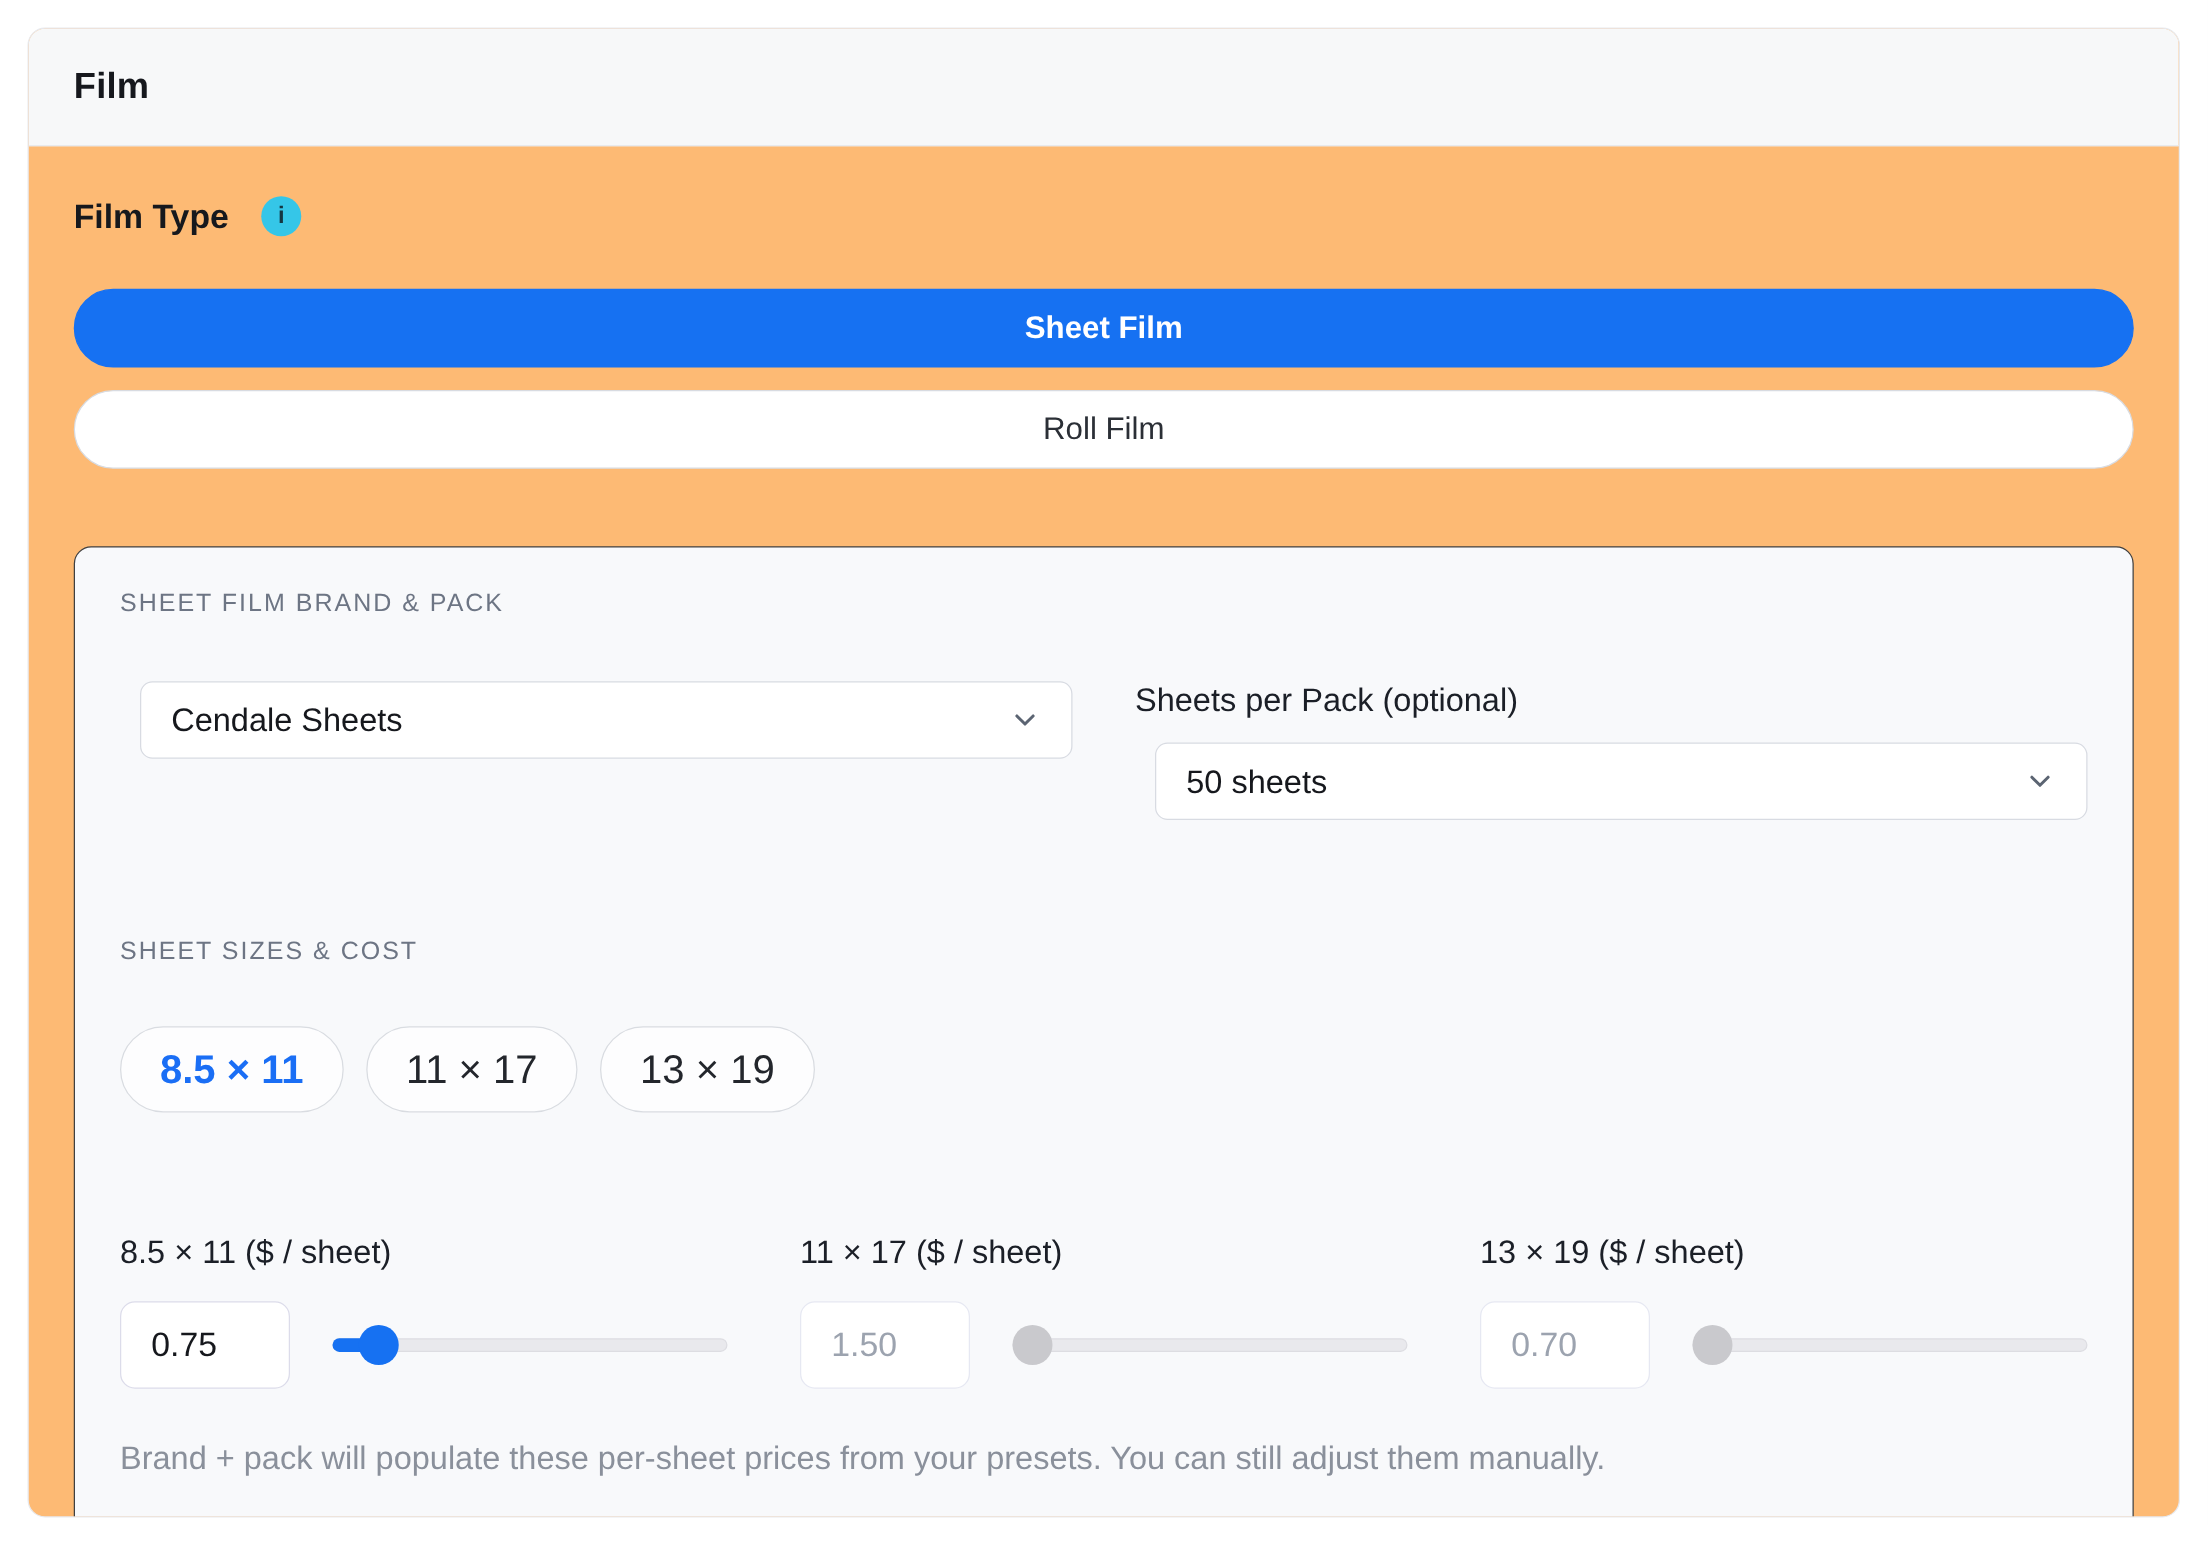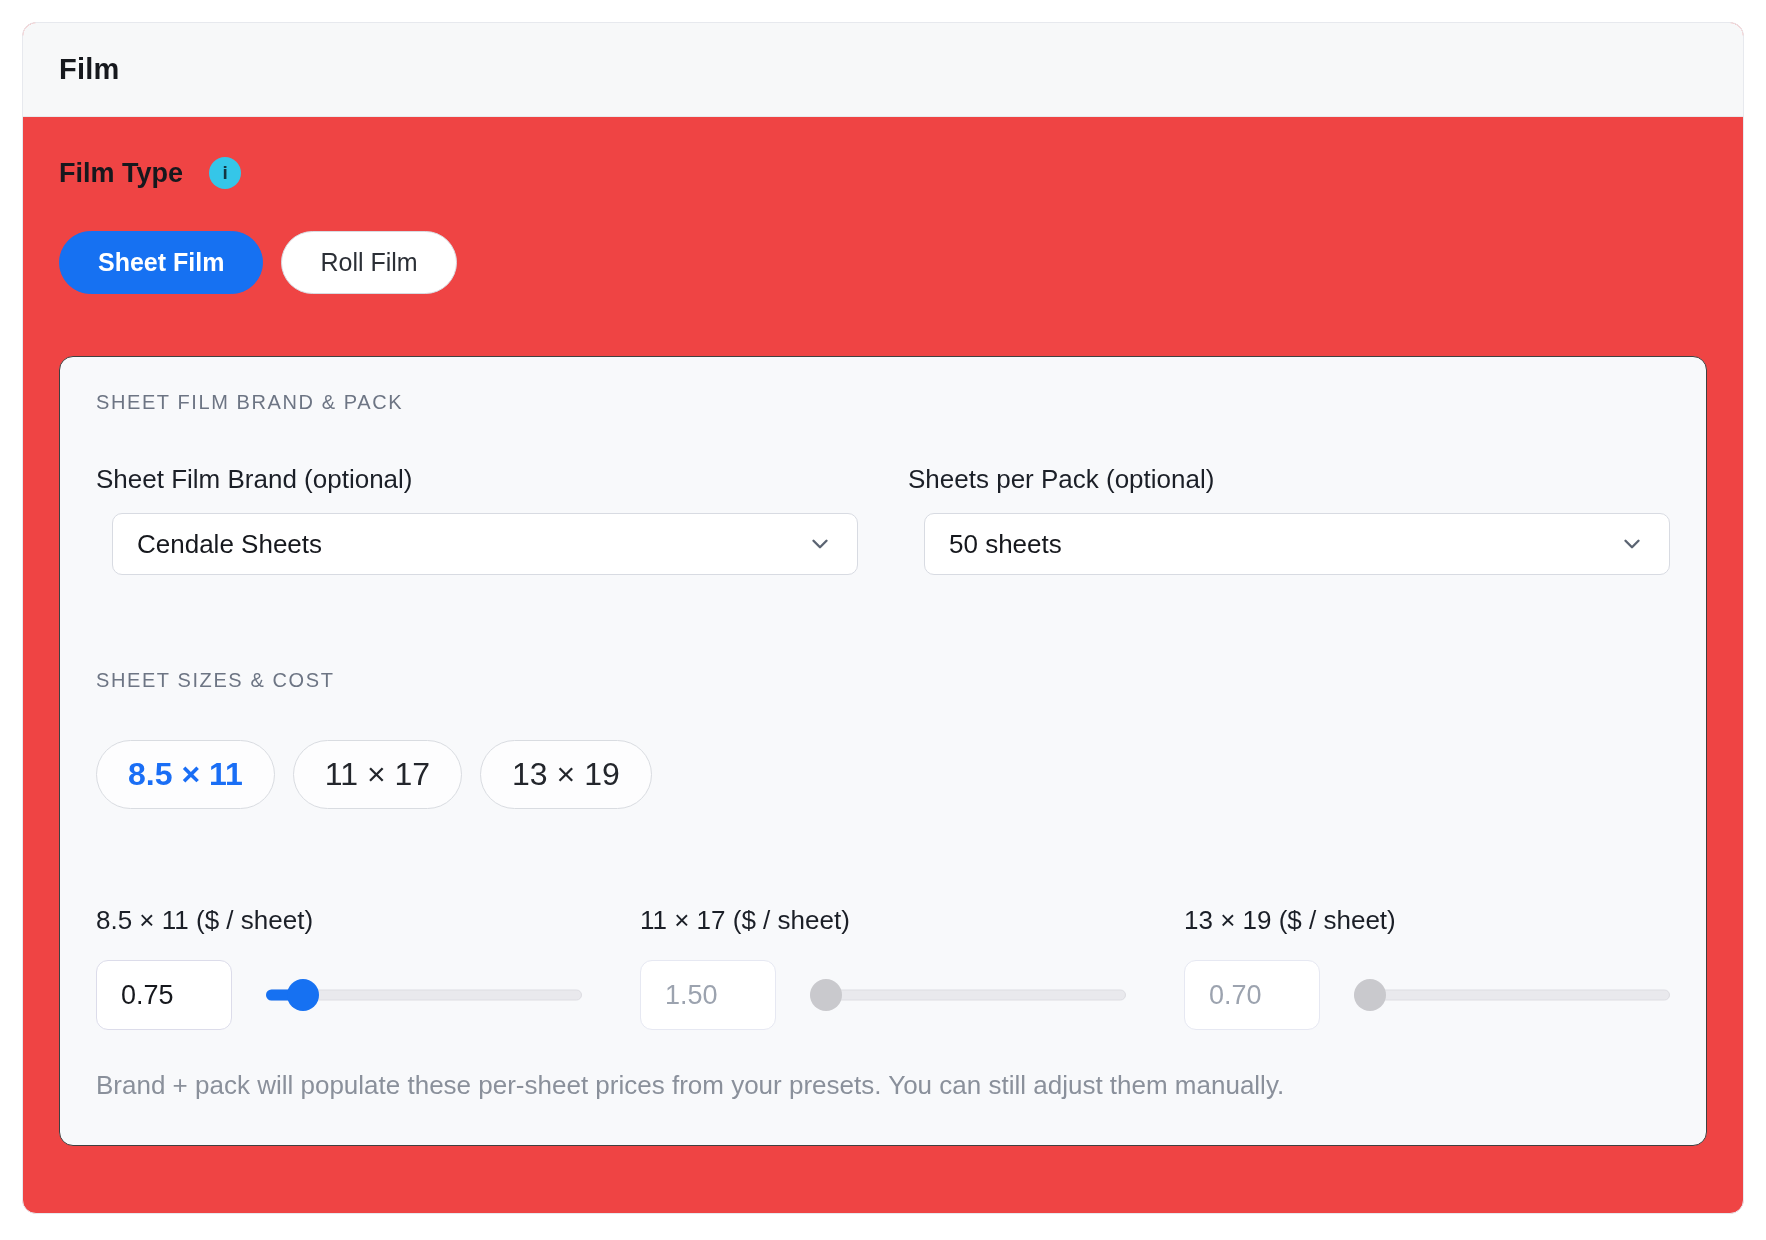--- a/index.html
+++ b/index.html
@@ -7,21 +7,21 @@
   body {
     width: 1766px; height: 1240px;
     font-family: "Liberation Sans", sans-serif;
     color: #1a1d23;
     position: relative;
   }
   .page { padding: 22px; }
   .card {
     border: 1px solid #e7e9ee;
     border-radius: 14px;
-    background: #ef4444;
+    background: #fdba74;
     overflow: hidden;
     height: 1192px;
   }
   .card-header {
     background: #f7f8f9;
     border-bottom: 1px solid #e8eaed;
     padding: 30px 36px;
   }
   .card-title { font-size: 29px; font-weight: bold; color: #16181d; letter-spacing: 0.2px; }
   .card-body { padding: 34px 36px 40px 36px; }
@@ -29,21 +29,21 @@
   .film-type-row { display: flex; align-items: center; gap: 26px; margin-top: 6px; }
   .film-type-label { font-size: 27px; font-weight: bold; color: #16181d; }
   .info-icon {
     width: 32px; height: 32px; border-radius: 50%;
     background: #35c6e8;
     display: inline-flex; align-items: center; justify-content: center;
     font-size: 19px; font-weight: bold; color: #143642;
     cursor: default;
   }
 
-  .pill-row { display: flex; gap: 18px; margin-top: 42px; }
+  .pill-row { display: flex; gap: 18px; margin-top: 42px; flex-direction: column; }
   .pill {
     border-radius: 9999px;
     font-size: 25px;
     padding: 16px 38px;
     background: #ffffff;
     border: 1.5px solid #d8dbe1;
     color: #2b2f36;
     cursor: pointer;
     font-family: "Liberation Sans", sans-serif;
   }
@@ -166,21 +166,20 @@
         <button class="pill primary">Sheet Film</button>
         <button class="pill">Roll Film</button>
       </div>
 
       <div class="section-card">
 
         <div class="section-heading">SHEET FILM BRAND &amp; PACK</div>
 
         <div class="grid-2">
           <div class="field">
-            <label class="field-label">Sheet Film Brand (optional)</label>
             <div class="select">
               <span class="select-value">Cendale Sheets</span>
               <span class="chevron">
                 <svg width="26" height="26" viewBox="0 0 24 24" fill="none">
                     <path d="M6 9l6 6 6-6" stroke="currentColor" stroke-width="2.2" stroke-linecap="round" stroke-linejoin="round"></path>
                   </svg>
               </span>
             </div>
           </div>
           <div class="field">

